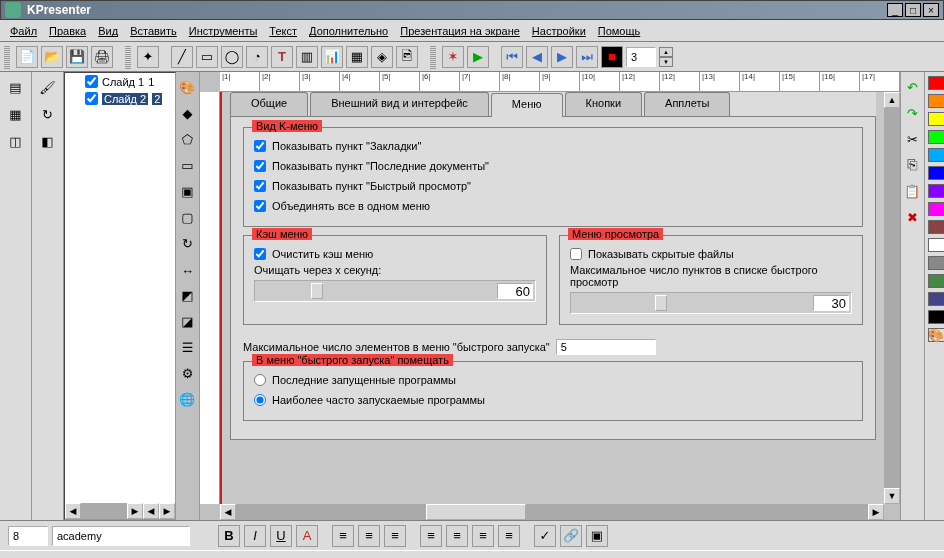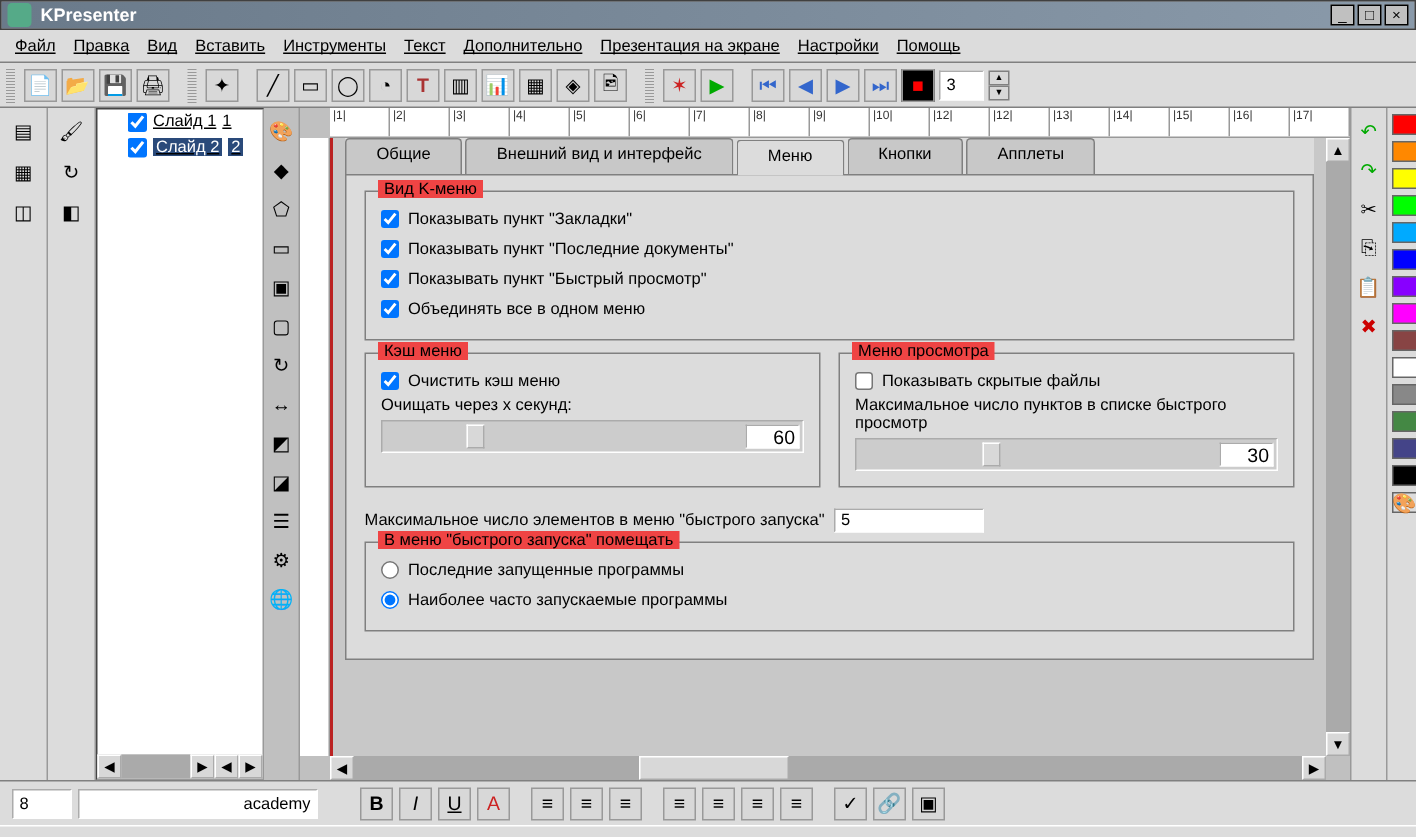--- a/index.html
+++ b/index.html
@@ -15,21 +15,21 @@
 .tbtn { width: 22px; height: 22px; border: 1px solid #999; background: #d8d8d8; display: flex; align-items: center; justify-content: center; font-size: 13px; cursor: pointer; }
 .tsep { width: 6px; }
 .tinput { width: 30px; height: 20px; border: 1px inset #fff; background: #fff; padding: 0 4px; font-size: 11px; }
 .tspin { width: 14px; height: 20px; display: flex; flex-direction: column; }
 .tspin div { flex:1; border:1px solid #808080; background:#d8d8d8; font-size:6px; display:flex;align-items:center;justify-content:center; cursor:pointer;}
 .main { display: flex; height: 448px; }
 .leftpanel { width: 72px; background: #dcdcdc; display: flex; }
 .leftcol { width: 32px; border-right: 1px solid #999; padding: 4px 2px; display: flex; flex-direction: column; gap: 5px; align-items: center; }
 .ltbtn { width: 22px; height: 22px; border: 1px solid transparent; display:flex;align-items:center;justify-content:center;font-size:13px;cursor:pointer; }
 .slidelist { width: 112px; background: #fff; border: 1px inset #999; position: relative; }
-.slideitem { padding: 2px 20px; display: flex; align-items: flex-start; gap: 4px; white-space: nowrap; text-decoration: underline; }
+.slideitem { padding: 2px 20px; display: flex; align-items: center; gap: 4px; white-space: nowrap; }
 .slideitem input { margin: 0; }
 .slideitem.selected span { background: #2a4a7a; color: #fff; padding: 0 2px; }
 .hscroll { position: absolute; bottom: 0; left: 0; right: 0; height: 16px; background: #c0c0c0; display: flex; }
 .hscroll .sbtn { width: 16px; border: 1px outset #fff; background:#d8d8d8; cursor:pointer; display:flex;align-items:center;justify-content:center;font-size:9px;}
 .hscroll .strack { flex:1; background:#aaa; }
 .midtools { width: 24px; border-right:1px solid #999; padding:4px 2px; display:flex;flex-direction:column;gap:4px;align-items:center; }
 .editarea { flex:1; position:relative; }
 .ruler-h { height: 20px; background: #fff; border-bottom:1px solid #999; margin-left:20px; font-size:8px; display:flex; overflow:hidden; }
 .ruler-h .tick { flex:0 0 40px; border-right:1px solid #999; padding-left:2px; color:#333; }
 .ruler-v { position:absolute; left:0; top:20px; bottom:16px; width:20px; background:#fff; border-right:1px solid #999; font-size:8px; }
@@ -309,21 +309,21 @@
       <div class="ltbtn" style="background:#448"></div>
       <div class="ltbtn" style="background:#000"></div>
       <div class="ltbtn">🎨</div>
     </div>
   </div>
 </div>
 
 <div class="bottombar">
   <div class="grip"></div>
   <input class="sel" style="width: 40px;" value="8">
-  <input class="sel" style="width: 160px; text-align: right;" value="academy">
+  <input class="sel" style="width: 138px;" value="academy">
   <div class="tsep" style="width:20px"></div>
   <div class="tbtn">
       <b>B</b>
     </div>
   <div class="tbtn">
       <i>I</i>
     </div>
   <div class="tbtn">
       <u>U</u>
     </div>

